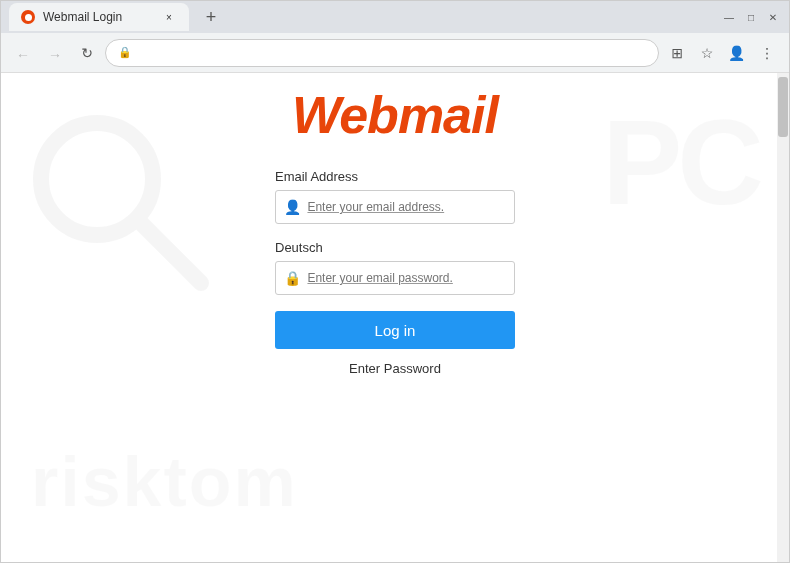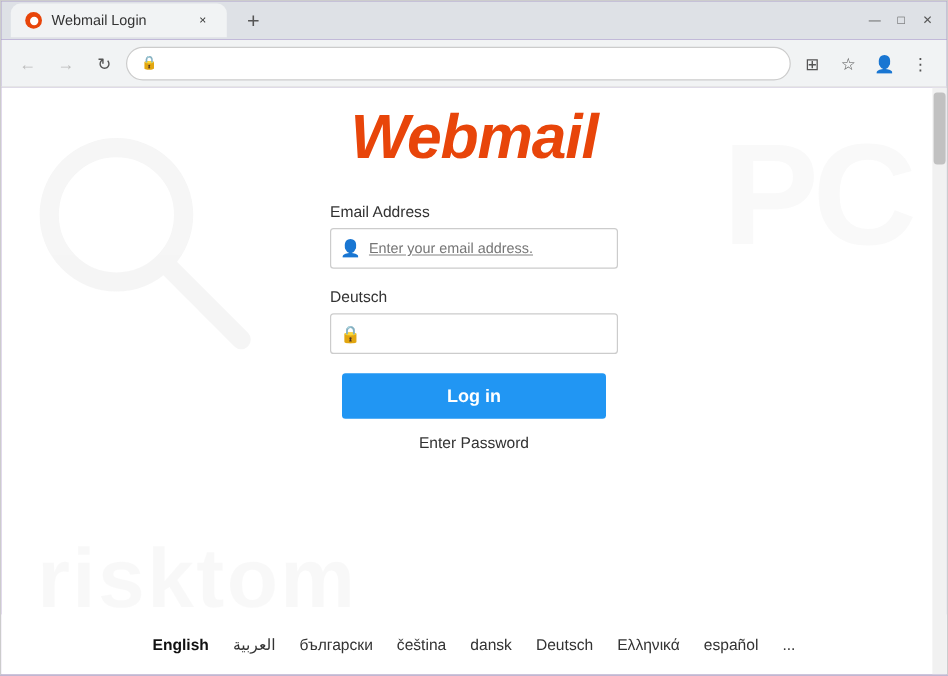--- a/index.html
+++ b/index.html
@@ -8,21 +8,21 @@
       height: 563px;
       overflow: hidden;
       font-family: Arial, sans-serif;
       background: #dee3e8;
     }
 
     
     .browser-window {
       width: 790px;
       height: 563px;
-      background: #4c1d95;
+      background: #0ea5e9;
       border: 1px solid #ccc;
       display: flex;
       flex-direction: column;
     }
 
     .title-bar {
       height: 32px;
       background: #dee1e6;
       display: flex;
       align-items: center;
@@ -291,28 +291,28 @@
       border: none;
       outline: none;
       font-size: 12px;
       color: #999;
       width: 100%;
       background: transparent;
       text-decoration: underline;
     }
 
     .login-btn {
-      width: 220px;
+      width: 240px;
       height: 38px;
       background: #2196f3;
       color: white;
       border: none;
       border-radius: 3px;
       font-size: 15px;
-      font-weight: 700;
+      font-weight: 400;
       cursor: pointer;
       margin-bottom: 12px;
     }
 
     .reset-link {
       font-size: 13px;
       color: #333;
       text-decoration: none;
       cursor: pointer;
       margin-bottom: 32px;
@@ -422,36 +422,26 @@
         <div class="input-wrapper">
           <span class="input-icon">👤</span>
           <input class="form-input" type="email" placeholder="Enter your email address." style="">
         </div>
       </div>
 
       <div class="form-group">
         <label class="form-label">Deutsch</label>
         <div class="input-wrapper">
           <span class="input-icon">🔒</span>
+          <input class="form-input" type="password" placeholder="Enter your email password." style="">
         </div>
       </div>
 
       <button class="login-btn">Log in</button>
       <a class="reset-link">Enter Password</a>
     </div>
 
-    <div class="language-bar">
-    <span class="lang-item active">English</span>
-        <span class="lang-item">العربية</span>
-        <span class="lang-item">български</span>
-        <span class="lang-item">čeština</span>
-        <span class="lang-item">dansk</span>
-        <span class="lang-item">Deutsch</span>
-        <span class="lang-item">Ελληνικά</span>
-        <span class="lang-item">español</span>
-        <span class="lang-item">...</span>
-      </div>
 
     <div class="scrollbar">
       <div class="scroll-thumb"></div>
     </div>
   </div>
 </div>
 
 </body></html>

